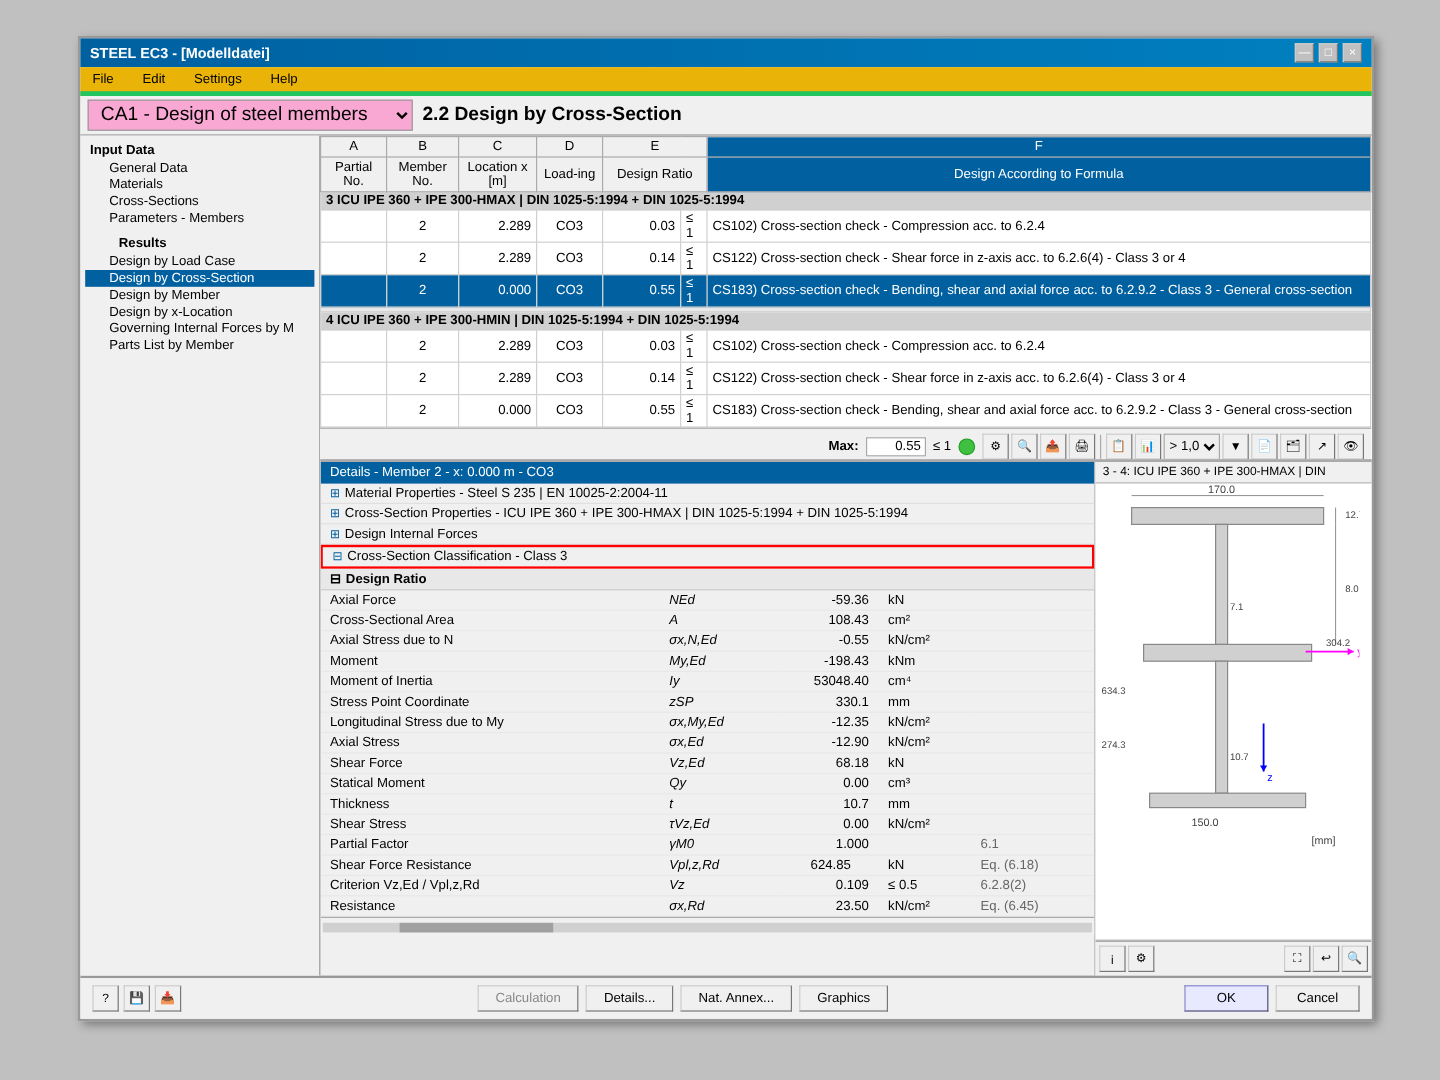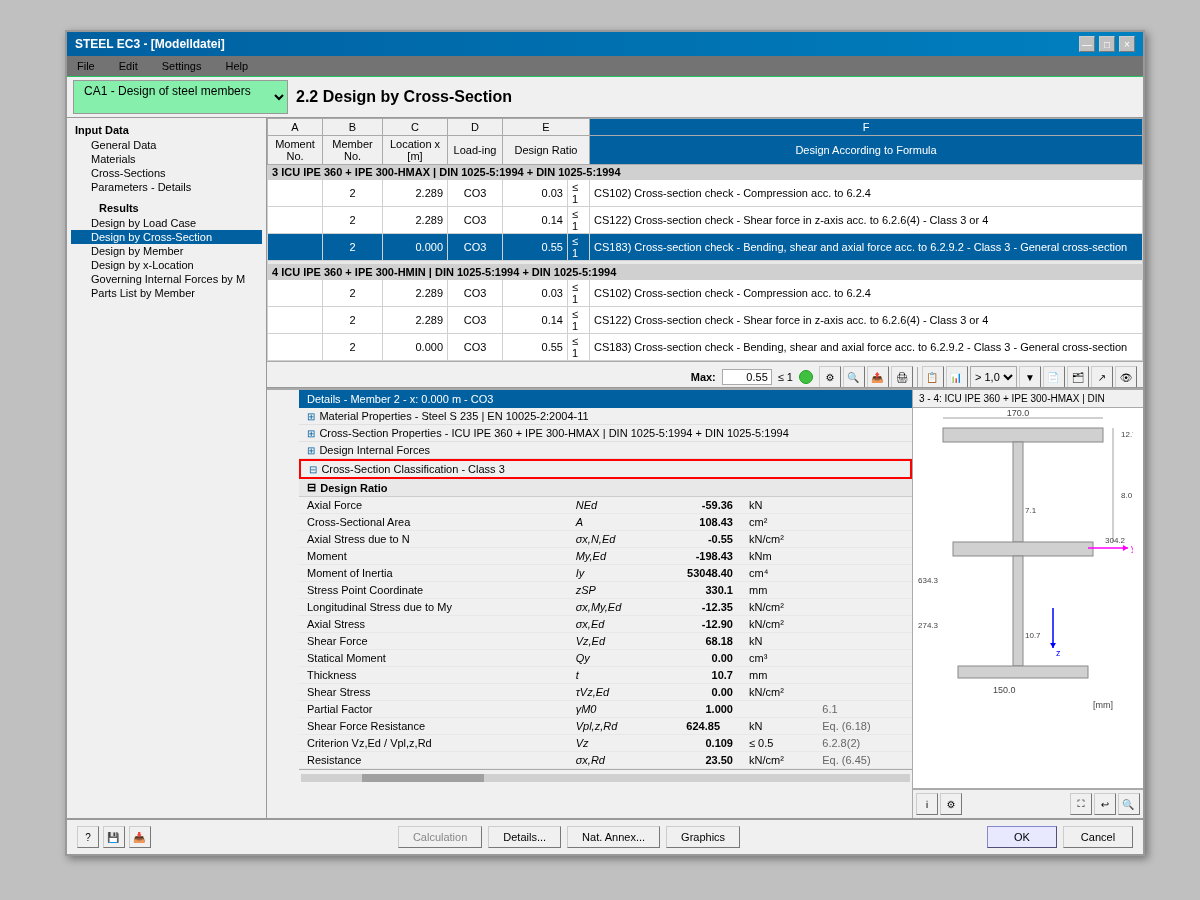--- a/index.html
+++ b/index.html
@@ -14,32 +14,32 @@
       color: white; padding: 4px 8px; display: flex; justify-content: space-between; align-items: center;
     }
     .title-bar-title { font-size: 12px; font-weight: bold; }
     .title-bar-controls { display: flex; gap: 4px; }
     .title-btn { 
       width: 16px; height: 16px; background: #c0c0c0; border: 1px outset #ccc;
       display: flex; align-items: center; justify-content: center; font-size: 10px; cursor: pointer;
     }
     
     .menu-bar { 
-      background: #737373; border-bottom: 1px solid #22c55e; 
+      background: #eab308; border-bottom: 4px solid #22c55e; 
       display: flex; padding: 2px 4px; gap: 12px; font-size: 11px;
     }
     .menu-item { padding: 2px 6px; cursor: pointer; }
     
     .nav-bar {
       background: #f0f0f0; border-bottom: 1px solid #999;
       display: flex; align-items: center; padding: 3px 6px; gap: 8px;
     }
     .nav-dropdown {
-      background: #86efac; border: 1px solid #999; padding: 2px 20px 14px 6px;
-      font-size: 12px; cursor: pointer; position: relative;
+      background: #f9a8d4; border: 1px solid #999; padding: 2px 20px 3px 6px;
+      font-size: 16px; cursor: pointer; position: relative;
     }
     .nav-section-title { font-size: 16px; font-weight: bold; color: #000; }
     
     .sidebar {
       width: 200px; background: #f0f0f0; border-right: 1px solid #999;
       padding: 4px; flex-shrink: 0; font-size: 11px;
     }
     .sidebar-section { font-weight: bold; padding: 2px 4px; }
     .sidebar-item { padding: 1px 4px 1px 20px; cursor: pointer; color: #000; }
     .sidebar-item.active { background: #0060a0; color: white; }
@@ -68,38 +68,38 @@
       width: 22px; height: 22px; background: #f0f0f0; border: 1px outset #ccc;
       display: flex; align-items: center; justify-content: center; cursor: pointer;
       font-size: 10px;
     }
     
     .details-area { 
       flex: 1; display: flex; overflow: hidden; border-top: 2px solid #aaa;
     }
     
     .details-left { 
-      flex: 1; overflow-y: auto; border-right: 1px solid #aaa; font-size: 11px; margin-left: 32px;
+      flex: 1; overflow-y: auto; border-right: 1px solid #aaa; font-size: 11px;
     }
     .details-header { 
       background: #0060a0; color: white; padding: 3px 8px; font-size: 11px;
     }
     .expand-item { 
       padding: 2px 8px; border-bottom: 1px solid #e0e0e0; cursor: pointer;
       display: flex; align-items: center; gap: 4px;
     }
     .expand-icon { color: #0060a0; font-size: 10px; }
     .highlighted-expand { border: 2px solid red; }
     
     .prop-table { width: 100%; border-collapse: collapse; font-size: 11px; }
     .prop-table tr { border-bottom: 1px solid #e8e8e8; }
     .prop-table td { padding: 2px 8px; }
     .prop-name { width: 220px; }
     .prop-symbol { width: 80px; font-style: italic; }
-    .prop-value { width: 60px; text-align: right; font-weight: bold; }
+    .prop-value { width: 60px; text-align: right; }
     .prop-unit { width: 60px; }
     .prop-extra { width: 80px; }
     .prop-note { color: #666; }
     
     .section-subheader { 
       background: #e8e8e8; padding: 2px 8px; font-weight: bold; 
       border-bottom: 1px solid #ccc; display: flex; align-items: center; gap: 4px;
     }
     
     .details-right { 
@@ -177,21 +177,21 @@
     <span class="nav-section-title">2.2 Design by Cross-Section</span>
   </div>
 
   <div style="display:flex; height: 700px;">
 
     <div class="sidebar">
       <div class="sidebar-section">Input Data</div>
       <div class="sidebar-item">General Data</div>
       <div class="sidebar-item">Materials</div>
       <div class="sidebar-item">Cross-Sections</div>
-      <div class="sidebar-item">Parameters - Details</div>
+      <div class="sidebar-item">Parameters - Members</div>
       <div class="sidebar-section" style="margin-top:6px;margin-left:24px;">Results</div>
       <div class="sidebar-item">Design by Load Case</div>
       <div class="sidebar-item active">Design by Cross-Section</div>
       <div class="sidebar-item">Design by Member</div>
       <div class="sidebar-item">Design by x-Location</div>
       <div class="sidebar-item">Governing Internal Forces by M</div>
       <div class="sidebar-item">Parts List by Member</div>
     </div>
 
     <div class="content-area">
@@ -210,21 +210,21 @@
           <thead>
             <tr>
               <th>A</th>
               <th>B</th>
               <th>C</th>
               <th>D</th>
               <th colspan="2">E</th>
               <th style="background:#0060a0; color:white;">F</th>
             </tr>
             <tr>
-              <th>Moment No.</th>
+              <th>Partial No.</th>
               <th>Member No.</th>
               <th>Location x [m]</th>
               <th>Load-ing</th>
               <th colspan="2">Design Ratio</th>
               <th style="background:#0060a0; color:white;">Design According to Formula</th>
             </tr>
           </thead>
           <tbody>
 
             <tr>

